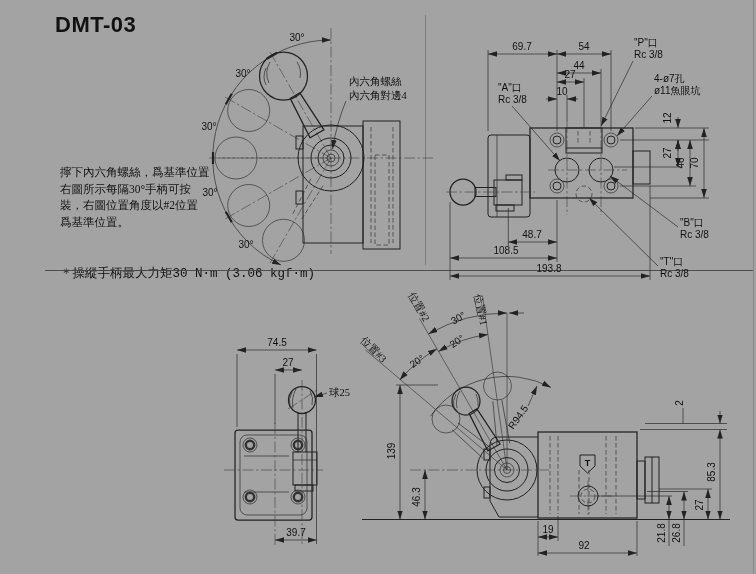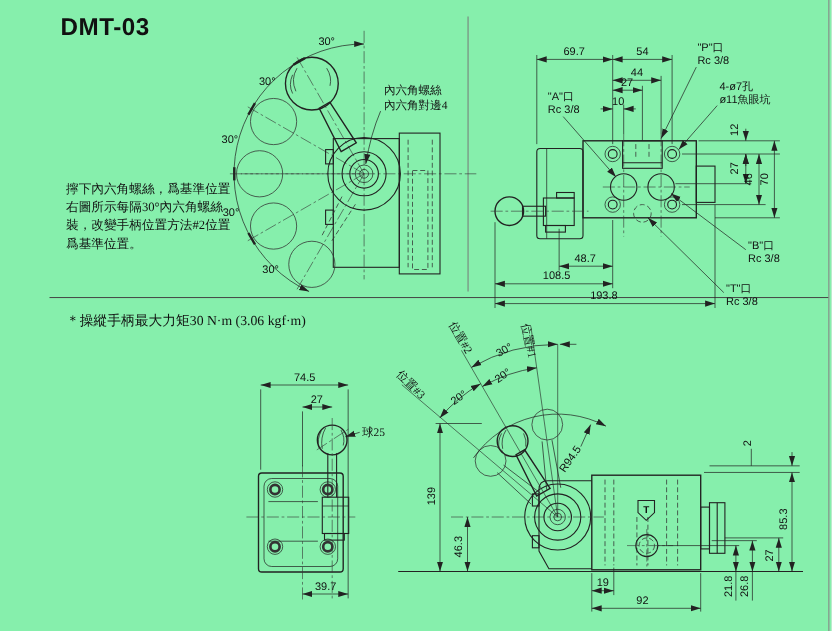--- a/index.html
+++ b/index.html
@@ -1,23 +1,23 @@
 <!DOCTYPE html>
 <html><head>
 <meta charset="utf-8">
 <style>
   html,body{margin:0;padding:0;background:#e8e8e8;}
-  #page{position:relative;width:756px;height:574px;background:#86efac;overflow:hidden;
+  #page{position:relative;width:756px;height:574px;background:#a3a3a3;overflow:hidden;
         font-family:"Liberation Sans",sans-serif;color:#111;}
   .abs{position:absolute;}
   .title1{left:55px;top:12px;font-size:22px;font-weight:bold;letter-spacing:0.5px;}
   .title2{left:55px;top:36px;font-size:19px;font-weight:bold;letter-spacing:1px;}
   .intro{left:60px;top:164px;width:195px;font-family:"Liberation Serif",serif;
          font-size:11.5px;line-height:16.5px;}
-  .note{left:60px;top:283px;font-family:Liberation Serif, serif;font-size:12.5px;text-align:right;}
+  .note{left:60px;top:265px;font-family:Liberation Mono, monospace;font-size:12.5px;text-align:right;}
   svg{position:absolute;left:0;top:0;}
   .ol{fill:none;stroke:#222;stroke-width:1;}
   .o2{fill:none;stroke:#222;stroke-width:1.25;}
   .tl{fill:none;stroke:#222;stroke-width:0.65;}
   .dl{fill:none;stroke:#222;stroke-width:0.65;}
   .pl{fill:none;stroke:#222;stroke-width:0.55;}
   .cl{fill:none;stroke:#333;stroke-width:0.55;stroke-dasharray:11 2.5 2.5 2.5;}
   .hl{fill:none;stroke:#333;stroke-width:0.7;stroke-dasharray:4.5 2.5;}
   .ph{fill:none;stroke:#333;stroke-width:0.7;}
   .tk{stroke:#222;stroke-width:2.2;}
@@ -29,22 +29,22 @@
 </style>
 </head>
 <body>
 
 <div id="page">
 
   <div class="abs title1">DMT-03</div>
 
   <div class="abs intro">
     <div>擰下內六角螺絲，爲基準位置</div>
-    <div>右圖所示每隔30°內六角螺絲</div>
-    <div>裝，改變手柄位置方法#2位置</div>
+    <div>右圖所示每隔30°手柄可按</div>
+    <div>裝，右圖位置角度以#2位置</div>
     <div>爲基準位置。</div>
   </div>
 
   <div class="abs note">＊操縱手柄最大力矩30 N·m (3.06 kgf·m)</div>
 
   <svg width="756" height="574" viewBox="0 0 756 574">
     <defs>
       <marker id="ar" viewBox="0 0 10 10" markerWidth="10" markerHeight="10" refX="9" refY="5" orient="auto-start-reverse" markerUnits="userSpaceOnUse">
         <path d="M0,2.2 L9,5 L0,7.8 z" fill="#222"></path>
       </marker>

